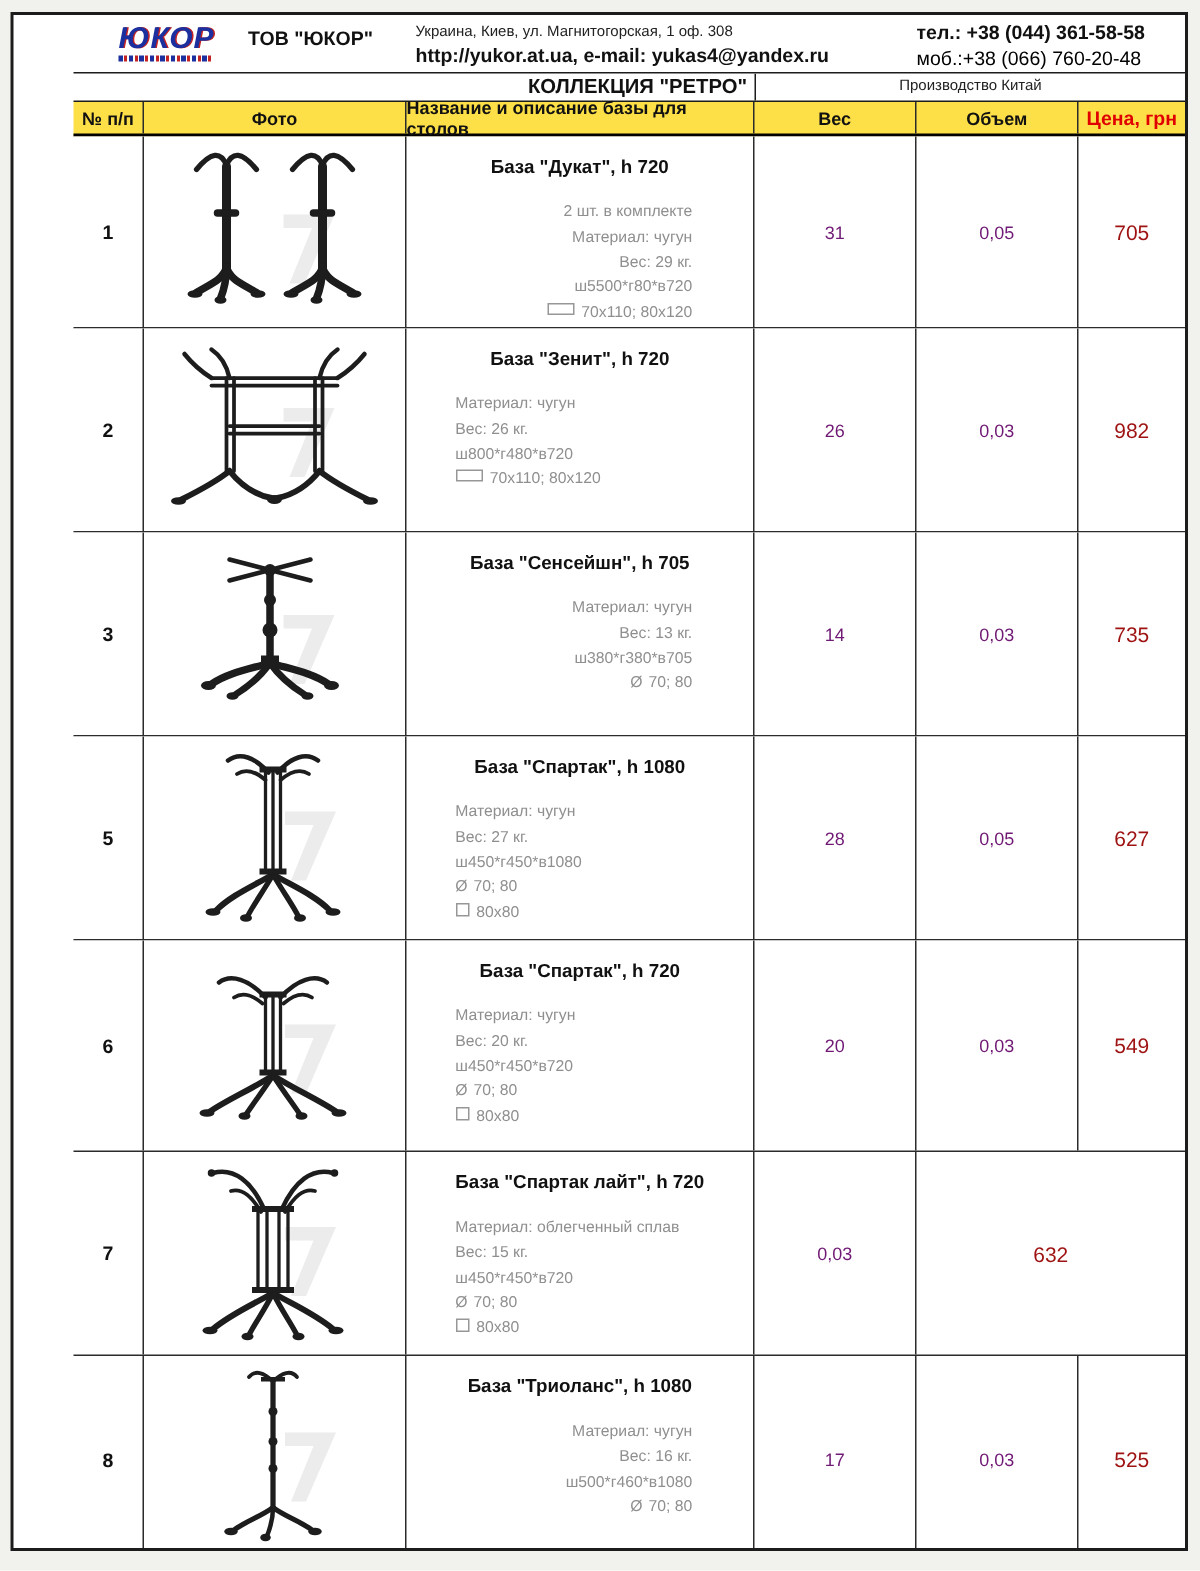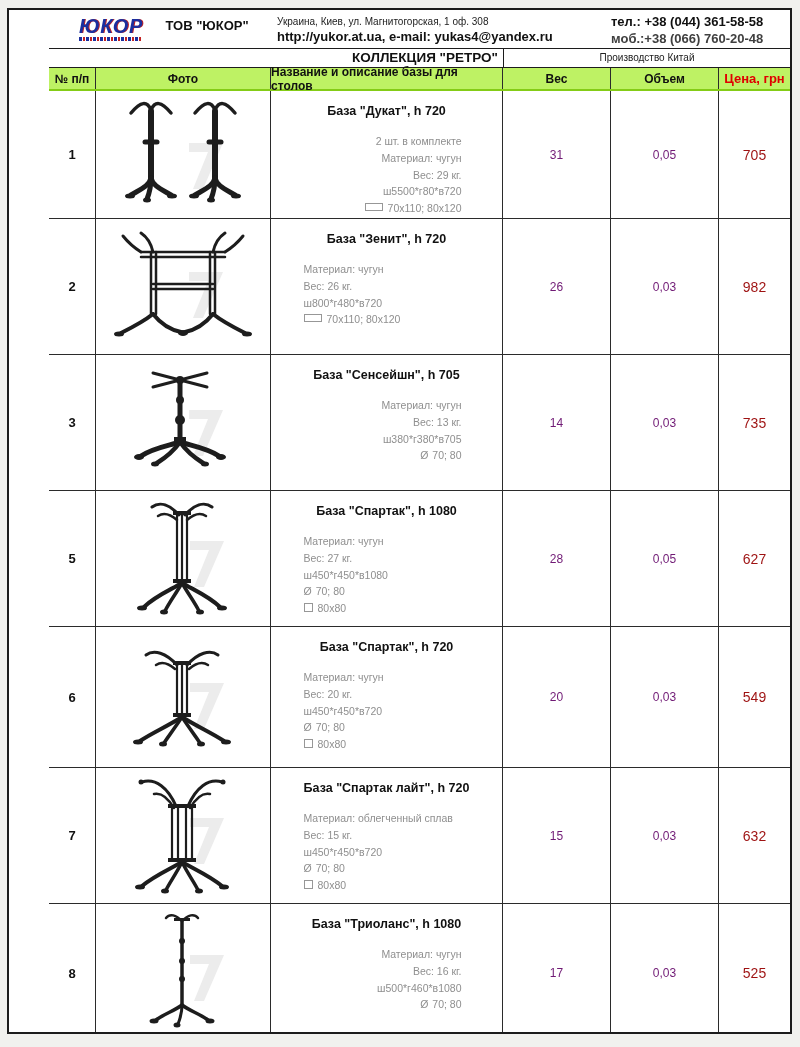--- a/index.html
+++ b/index.html
@@ -22,28 +22,28 @@
   
   .band1{height:38px;border-bottom:1px solid #1c1c1c;position:relative;background:#fff;}
   .logo{position:absolute;left:30px;top:6px;width:66px;}
   .logo-text{font-style:italic;font-weight:bold;font-size:20px;letter-spacing:0.5px;color:#1b2f9e;line-height:20px;text-shadow:1px 0 #c42323;}
   .logo-strip{margin-top:1px;height:4px;width:62px;
     background:repeating-linear-gradient(90deg,#1b2f9e 0 3px,#ffffff 3px 4px,#c42323 4px 6px,#ffffff 6px 7px);}
   .company{position:absolute;left:92px;top:8px;width:132px;text-align:center;font-weight:bold;font-size:13px;color:#111;}
   .address{position:absolute;left:228px;top:6px;font-size:10px;color:#222;}
   .webmail{position:absolute;left:228px;top:19px;font-weight:bold;font-size:13px;color:#111;}
   .phone1{position:absolute;left:562px;top:4px;font-weight:bold;font-size:13px;color:#111;}
-  .phone2{position:absolute;left:562px;top:21px;font-weight:bold;font-size:13px;color:#404040;}
+  .phone2{position:absolute;left:562px;top:21px;font-weight:normal;font-size:13px;color:#000000;}
   
   .band2{height:18px;border-bottom:1px solid #1c1c1c;display:flex;background:#fff;}
   .b2-left{width:455px;border-right:1px solid #1c1c1c;box-sizing:border-box;
     text-align:right;font-weight:bold;font-size:13.5px;line-height:17px;padding-right:5px;color:#111;}
   .b2-right{flex:1;text-align:center;font-size:10px;line-height:17px;color:#222;}
   
-  .colhead{height:21px;display:flex;border-bottom:2px solid #84cc16;background:#bef264;}
+  .colhead{height:21px;display:flex;border-bottom:2px solid #000000;background:#fde047;}
   .colhead .cell{display:flex;align-items:center;justify-content:center;
     font-weight:bold;font-size:12px;color:#111;}
   .c-num{width:47px;}
   .c-photo{width:175px;}
   .c-desc{width:232px;}
   .c-weight{width:108px;text-align:right;}
   .c-volume{width:108px;}
   .c-price{flex:1;}
   .cell{border-right:1px solid #2b2b2b;box-sizing:border-box;}
   .cell:last-child{border-right:none;}
@@ -346,21 +346,20 @@
     <div class="cell c-desc">
       <div class="p-title">База "Спартак лайт", h 720</div>
       <div class="p-desc desc-left">
             <div class="desc-line">Материал: облегченный сплав</div>
             <div class="desc-line">Вес: 15 кг.</div>
             <div class="desc-line">ш450*г450*в720</div>
             <div class="desc-line"><span class="ic diameter-icon">Ø</span>70; 80</div>
             <div class="desc-line"><span class="ic square-icon"></span>80x80</div>
           </div>
     </div>
-    <div class="cell c-weight">15</div>
     <div class="cell c-volume">0,03</div>
     <div class="cell c-price">632</div>
   </div>
 
   <div class="row" style="height: 138px;">
     <div class="cell c-num">8</div>
     <div class="cell c-photo">
           <svg width="158" height="128" viewBox="0 0 158 128">
             <path d="M86 46 L120 46 L100 92 L90 92 L105 55 L86 55 Z" fill="#ececec"></path>
             <g stroke="#1d1d1d" fill="none" stroke-linecap="round">

